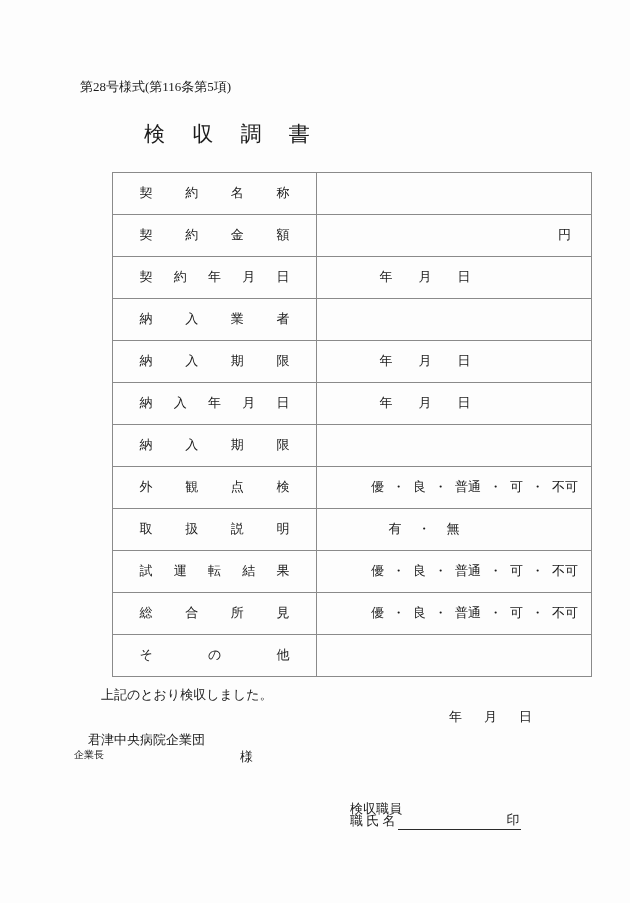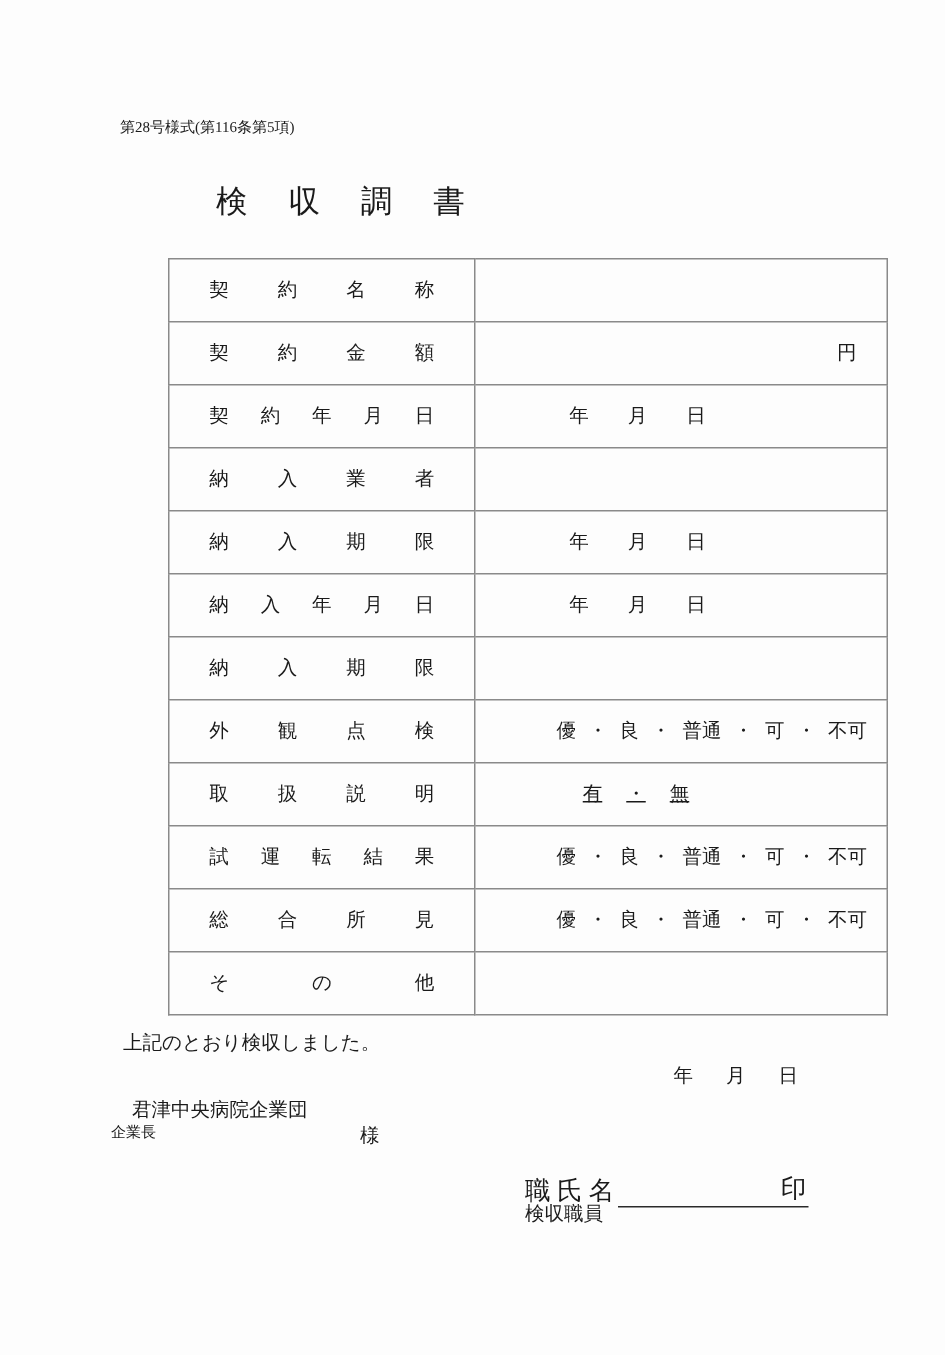--- a/index.html
+++ b/index.html
@@ -19,21 +19,21 @@
   .page {
     position: absolute;
     inset: 0;
   }
 
   
   .form-code {
     position: absolute;
     left: 80px;
     top: 78px;
-    font-size: 10px;
+    font-size: 13px;
     letter-spacing: 0px;
     white-space: nowrap;
   }
 
   .doc-title {
     position: absolute;
     left: 128px;
     top: 120px;
     font-size: 21px;
     letter-spacing: 11px;
@@ -97,36 +97,35 @@
     margin: 0 7px;
   }
   .value-yesno span.opt {
     margin: 0 2px;
   }
   .value-yesno span.sep {
     margin: 0 14px;
   }
   .value-yesno {
     padding-right: 60px;
-    text-decoration: underline;
   }
   .value-unit {
     display: block;
     text-align: right;
     padding-right: 20px;
     line-height: 1.1;
   }
   .value-empty {
     display: block;
   }
 
   
   .stmt {
     position: absolute;
-    left: 82px;
+    left: 101px;
     top: 686px;
     font-size: 13px;
     white-space: nowrap;
   }
   .footer-date {
     position: absolute;
     left: 449px;
     top: 708px;
     font-size: 13px;
     white-space: nowrap;
@@ -161,22 +160,22 @@
   .insp-title {
     position: absolute;
     left: 350px;
     top: 800px;
     font-size: 13px;
     white-space: nowrap;
   }
   .sign-row {
     position: absolute;
     left: 350px;
-    top: 781px;
-    font-size: 17px;
+    top: 811px;
+    font-size: 13px;
     white-space: nowrap;
     display: flex;
     align-items: flex-end;
   }
   .sign-line {
     display: inline-block;
     width: 108px;
     border-bottom: 1px solid #2a2a2a;
     height: 15px;
     margin-left: 2px;

